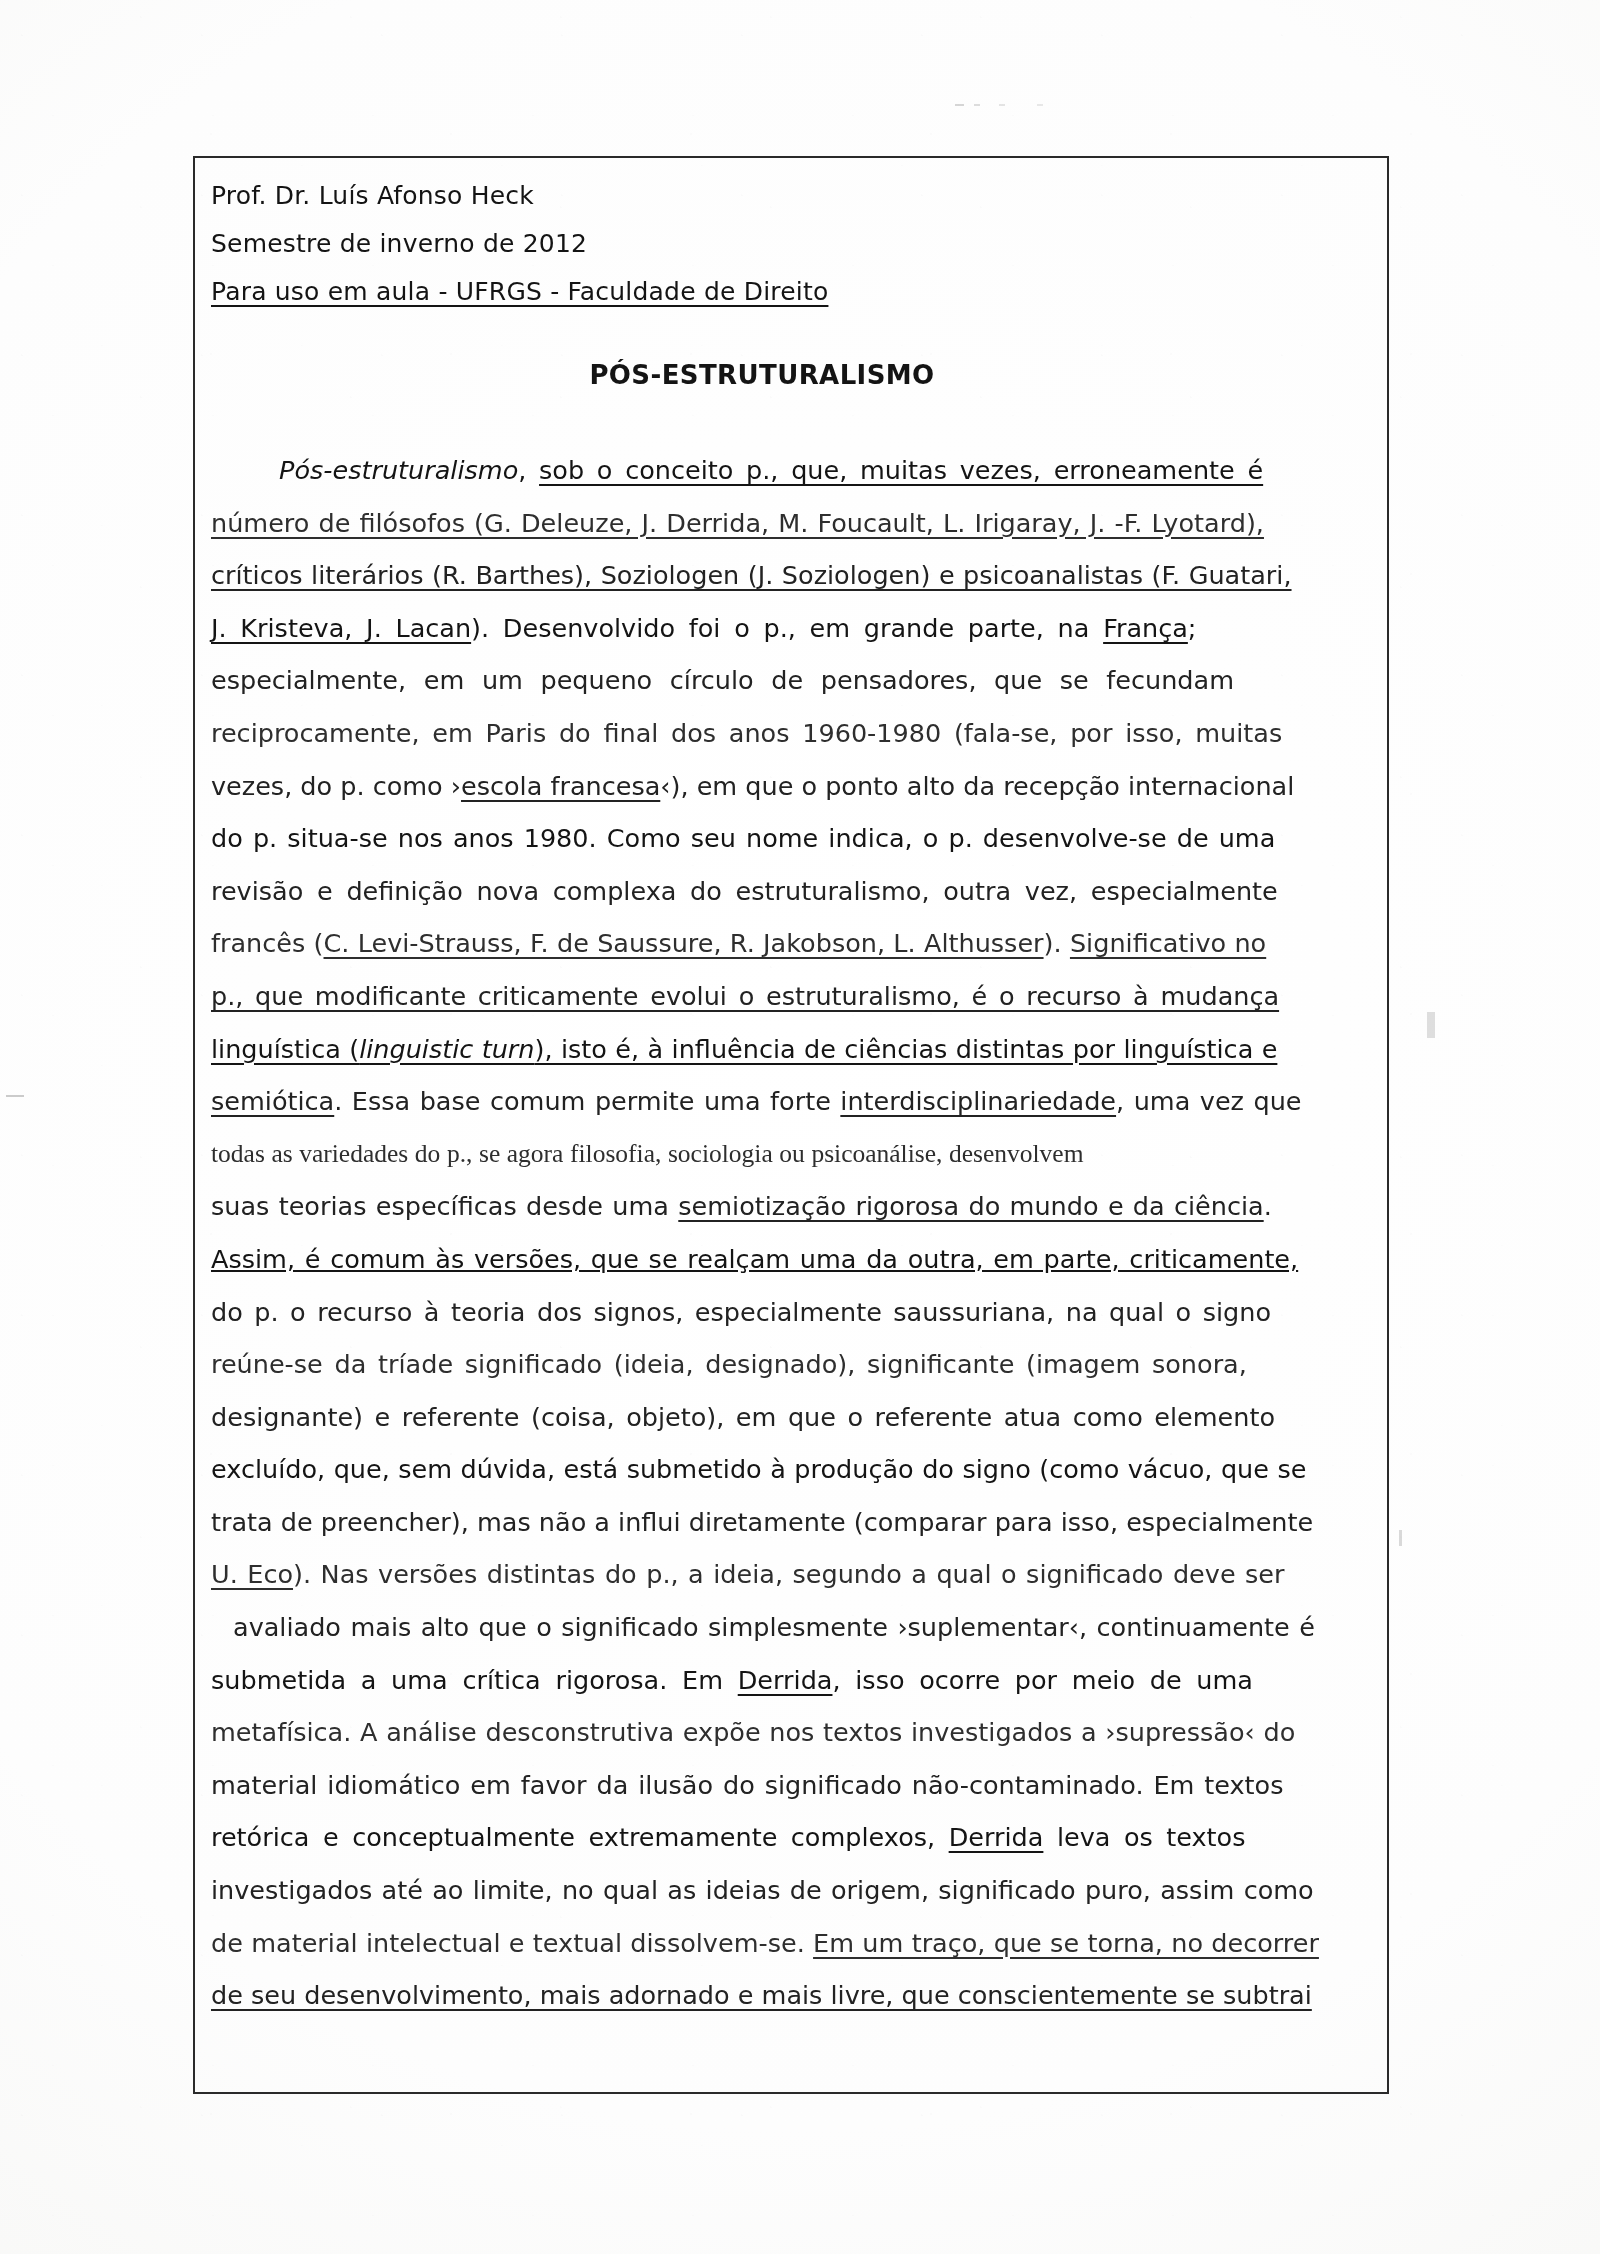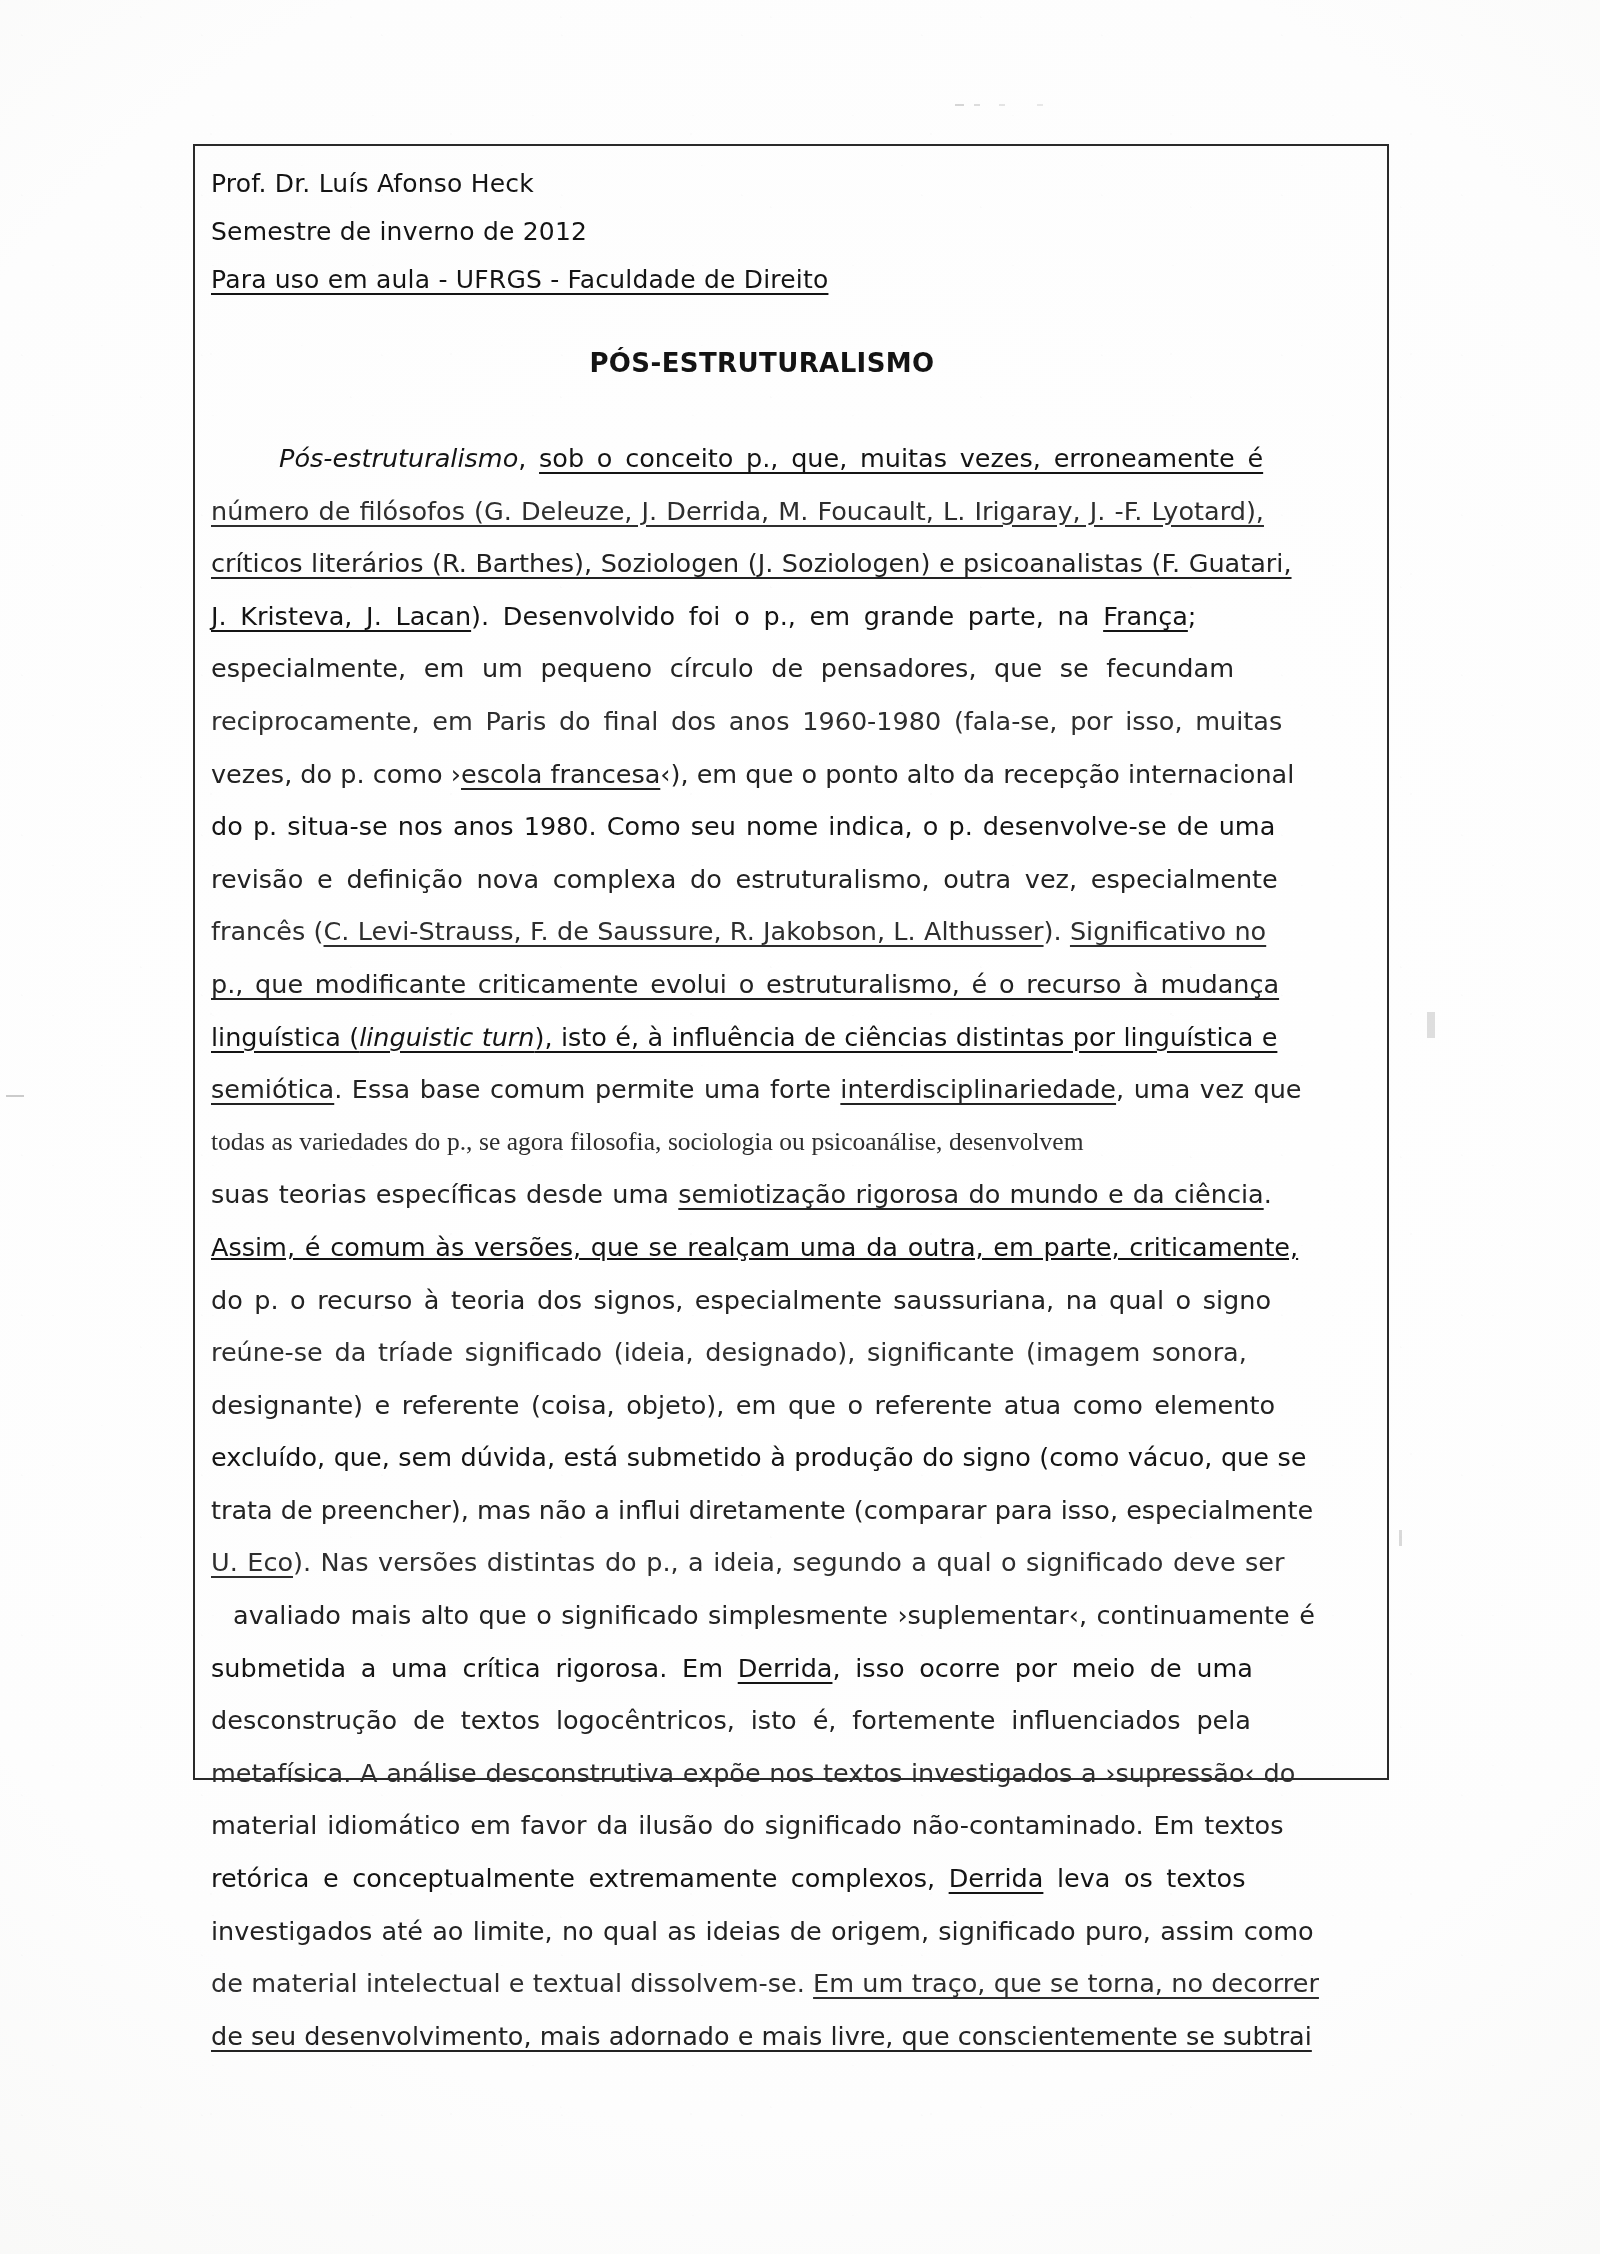--- a/index.html
+++ b/index.html
@@ -62,23 +62,23 @@
   .margin-tick {
     position: absolute;
     background: rgba(120,120,120,.38);
     pointer-events: none;
   }
 
   
   #doc-frame {
     position: absolute;
     left: 193px;
-    top: 144px;
+    top: 156px;
     width: 1196px;
-    height: 1636px;
+    height: 1938px;
     border: 2px solid #2a2a2a;
     box-sizing: border-box;
     background: transparent;
     padding-left: 12px;
   }
 
   #doc-body {
     position: absolute;
     left: 16px;
     top: 14px;
@@ -179,21 +179,20 @@
         <div class="para-line ink-mid" style="word-spacing: 1.2px;"><span class="seg ">suas teorias específicas desde uma </span><span class="seg u">semiotização rigorosa do mundo e da ciência</span><span class="seg ">.</span></div>
         <div class="para-line ink-dark" style="word-spacing: 1.6px; text-decoration: underline;"><span class="seg ">Assim, é comum às versões, que se realçam uma da outra, em parte, criticamente,</span></div>
         <div class="para-line ink-mid" style="word-spacing: 3.4px;"><span class="seg ">do p. o recurso à teoria dos signos, especialmente saussuriana, na qual o signo</span></div>
         <div class="para-line ink-light" style="word-spacing: 3.6px;"><span class="seg ">reúne-se da tríade significado (ideia, designado), significante (imagem sonora,</span></div>
         <div class="para-line ink-mid" style="word-spacing: 3.4px;"><span class="seg ">designante) e referente (coisa, objeto), em que o referente atua como elemento</span></div>
         <div class="para-line ink-dark" style="word-spacing: 0.4px;"><span class="seg ">excluído, que, sem dúvida, está submetido à produção do signo (como vácuo, que se</span></div>
         <div class="para-line ink-mid"><span class="seg ">trata de preencher), mas não a influi diretamente (comparar para isso, especialmente</span></div>
         <div class="para-line ink-light" style="word-spacing: 1.4px;"><span class="seg u">U. Eco</span><span class="seg ">). Nas versões distintas do p., a ideia, segundo a qual o significado deve ser</span></div>
         <div class="para-line ink-mid" style="word-spacing: 1.4px; margin-left: 22px;"><span class="seg ">avaliado mais alto que o significado simplesmente ›suplementar‹, continuamente é</span></div>
         <div class="para-line ink-dark" style="word-spacing: 6.6px;"><span class="seg ">submetida a uma crítica rigorosa. Em </span><span class="seg u">Derrida</span><span class="seg ">, isso ocorre por meio de uma</span></div>
-        <div class="para-line ink-mid" style="word-spacing: 7.8px;"><span class="seg ">desconstrução de textos logocêntricos, isto é, fortemente influenciados pela</span></div>
         <div class="para-line ink-light" style="word-spacing: 0.6px;"><span class="seg ">metafísica. A análise desconstrutiva expõe nos textos investigados a ›supressão‹ do</span></div>
         <div class="para-line ink-mid" style="word-spacing: 1.8px;"><span class="seg ">material idiomático em favor da ilusão do significado não-contaminado. Em textos</span></div>
         <div class="para-line ink-dark" style="word-spacing: 5.4px;"><span class="seg ">retórica e conceptualmente extremamente complexos, </span><span class="seg u">Derrida</span><span class="seg "> leva os textos</span></div>
         <div class="para-line ink-mid" style="word-spacing: 1.2px;"><span class="seg ">investigados até ao limite, no qual as ideias de origem, significado puro, assim como</span></div>
         <div class="para-line ink-light" style="word-spacing: 0.2px;"><span class="seg ">de material intelectual e textual dissolvem-se. </span><span class="seg u">Em um traço, que se torna, no decorrer</span></div>
         <div class="para-line ink-mid"><span class="seg u">de seu desenvolvimento, mais adornado e mais livre, que conscientemente se subtrai</span></div>
       </div>
 
   </div>
 </div>

